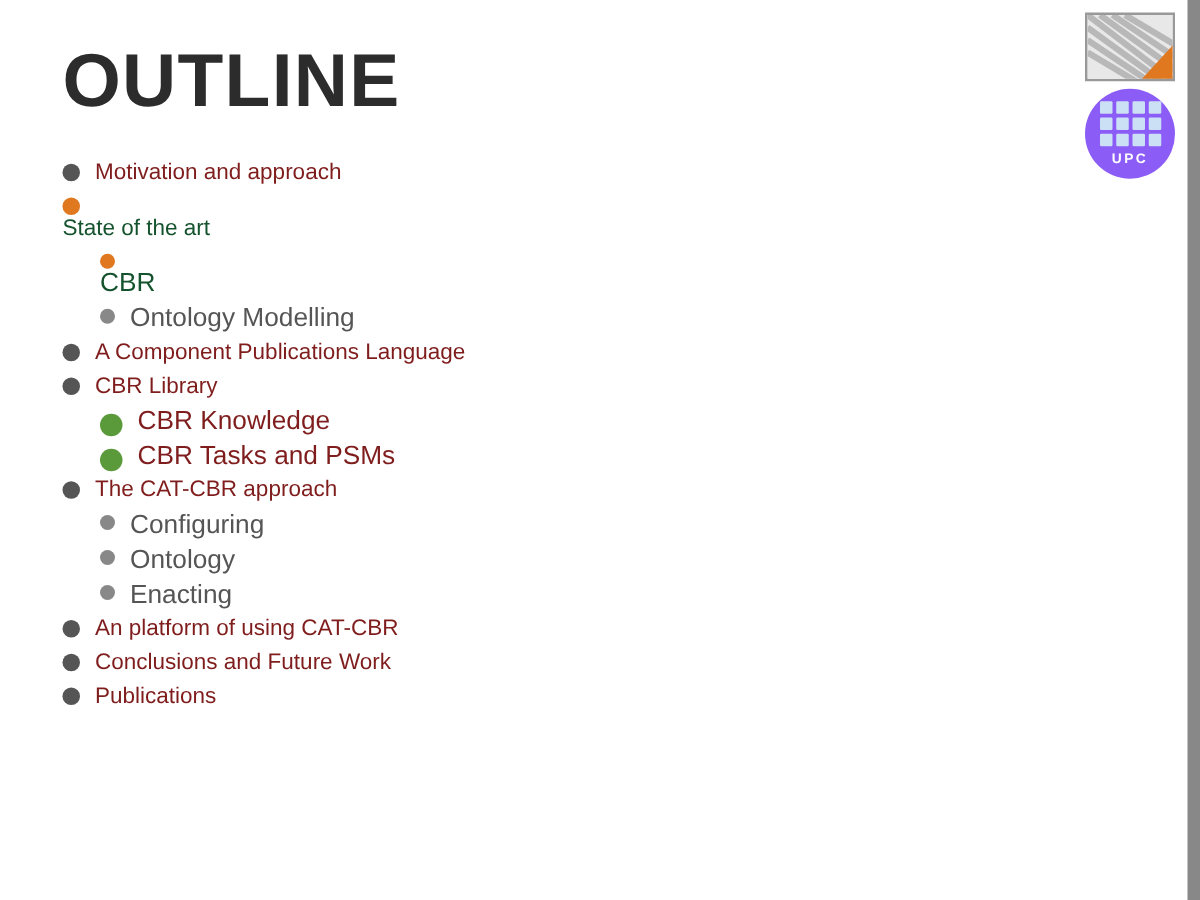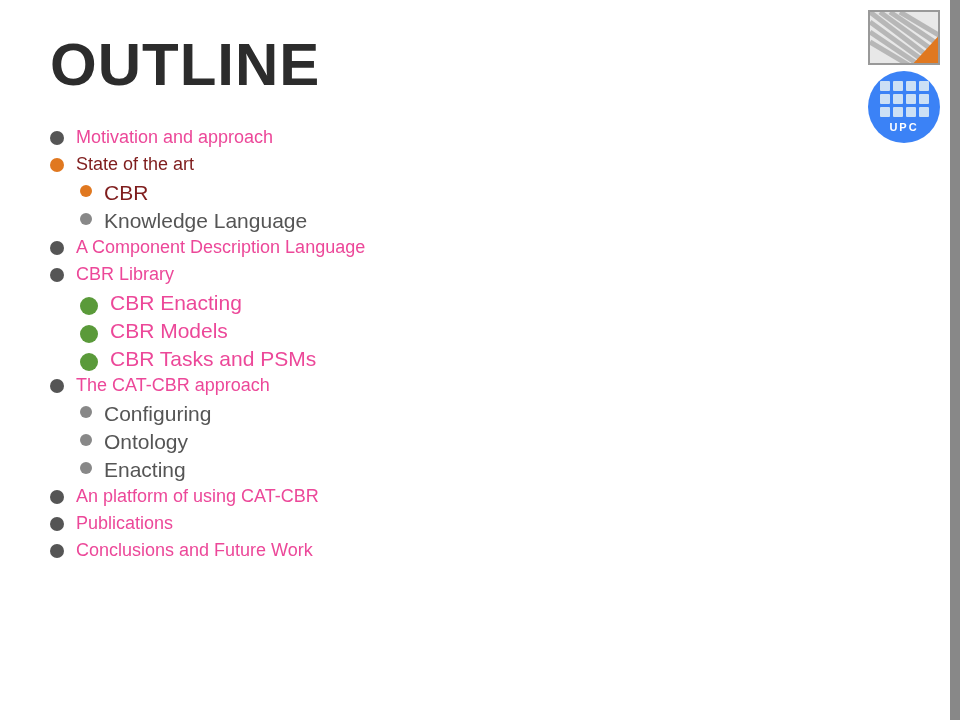--- a/index.html
+++ b/index.html
@@ -48,21 +48,21 @@
       height: 55px;
       position: relative;
       overflow: hidden;
       border: 2px solid #999;
     }
 
     .logo-upc {
       width: 72px;
       height: 72px;
       border-radius: 50%;
-      background: #3b82f6;
+      background: #8b5cf6;
       display: flex;
       align-items: center;
       justify-content: center;
       flex-direction: column;
       gap: 2px;
     }
 
     .upc-dots {
       display: grid;
       grid-template-columns: repeat(4, 10px);
@@ -102,40 +102,41 @@
     ul {
       list-style: none;
       padding: 0;
     }
 
     li {
       display: flex;
       align-items: flex-start;
       margin-bottom: 6px;
       font-size: 18px;
-      color: #ec4899;
+      color: #7f1d1d;
     }
 
     li .bullet {
       display: inline-block;
       width: 14px;
       height: 14px;
       border-radius: 50%;
       background: #555;
       margin-right: 12px;
       margin-top: 4px;
       flex-shrink: 0;
     }
 
     li.orange-item > .bullet {
       background: #e07820;
     }
 
     li.orange-text {
-      color: #7f1d1d;
+      color: #14532d;
+      flex-direction: column;
     }
 
     li.large-item {
       font-size: 26px;
       margin-bottom: 8px;
     }
 
     li.large-item > .bullet {
       width: 18px;
       height: 18px;
@@ -230,41 +231,37 @@
         <span class="bullet"></span>
         <span>State of the art</span>
       </li>
       <ul class="sub-list">
         <li class="orange-text">
           <span class="bullet" style="background:#e07820;"></span>
           <span>CBR</span>
         </li>
         <li class="gray-text">
           <span class="bullet" style="background:#888;"></span>
-          <span>Knowledge Language</span>
+          <span>Ontology Modelling</span>
         </li>
       </ul>
 
       <li class="normal-item">
         <span class="bullet"></span>
-        <span>A Component Description Language</span>
+        <span>A Component Publications Language</span>
       </li>
 
       <li class="normal-item">
         <span class="bullet"></span>
         <span>CBR Library</span>
       </li>
       <ul class="sub-list">
         <li class="large-item">
           <span class="bullet" style="width:18px;height:18px;background:#5a9a3a;margin-top:6px;"></span>
-          <span>CBR Enacting</span>
-        </li>
-        <li class="large-item">
-          <span class="bullet" style="width:18px;height:18px;background:#5a9a3a;margin-top:6px;"></span>
-          <span>CBR Models</span>
+          <span>CBR Knowledge</span>
         </li>
         <li class="large-item">
           <span class="bullet" style="width:18px;height:18px;background:#5a9a3a;margin-top:6px;"></span>
           <span>CBR Tasks and PSMs</span>
         </li>
       </ul>
 
       <li class="normal-item">
         <span class="bullet"></span>
         <span>The CAT-CBR approach</span>
@@ -284,22 +281,22 @@
         </li>
       </ul>
 
       <li class="normal-item">
         <span class="bullet"></span>
         <span>An platform of using CAT-CBR</span>
       </li>
 
       <li class="normal-item">
         <span class="bullet"></span>
+        <span>Conclusions and Future Work</span>
+      </li>
+
+      <li class="normal-item">
+        <span class="bullet"></span>
         <span>Publications</span>
-      </li>
-
-      <li class="normal-item">
-        <span class="bullet"></span>
-        <span>Conclusions and Future Work</span>
       </li>
     </ul>
   </div>
 </div>
 
 </body></html>

